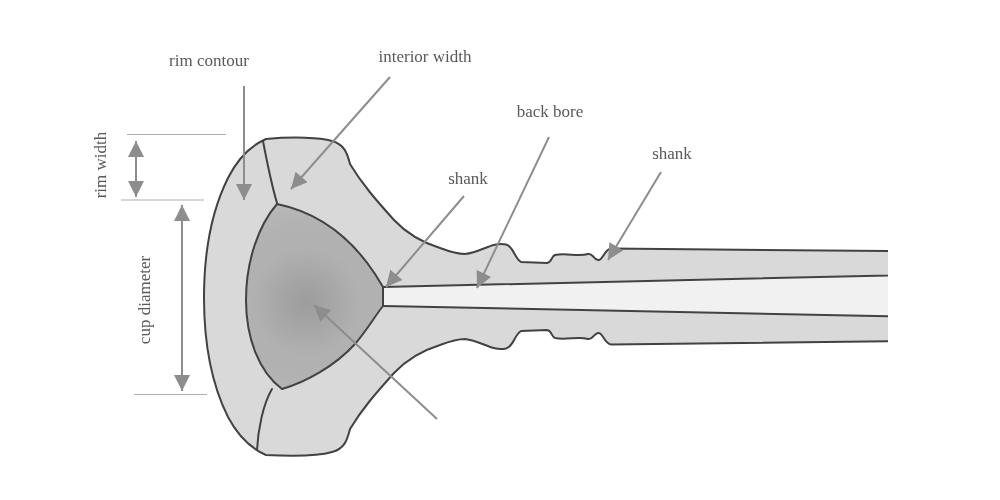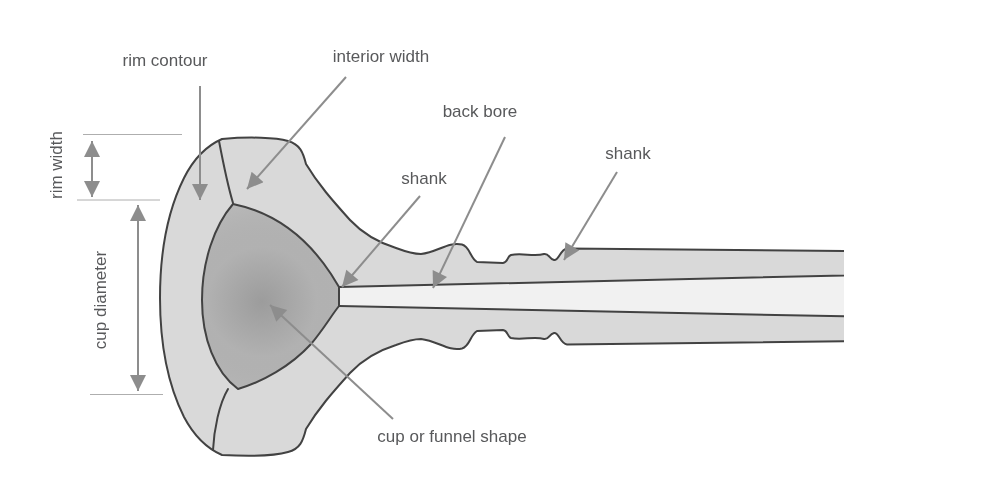--- a/index.html
+++ b/index.html
@@ -12,21 +12,22 @@
     --dimension-line:#aeaeae;
     --label-text:#58595b;
     --page-bg:#ffffff;
   }
   html,body{margin:0;padding:0;background:var(--page-bg);}
   .canvas{
     position:relative;
     width:844px;height:500px;
     background:var(--page-bg);
     overflow:hidden;
-    font-family:Liberation Sans, sans-serif;
+    font-family:Liberation Serif, serif;
+    margin-left:44px;
   }
   .canvas svg{position:absolute;left:0;top:0;}
   .shape-body{fill:var(--body-fill);stroke:var(--outline);stroke-width:2;stroke-linejoin:round;}
   .shape-cup{fill:url(#cupGrad);stroke:var(--outline);stroke-width:2;stroke-linejoin:round;}
   .shape-bore{fill:var(--bore-fill);stroke:none;}
   .bore-edge{fill:none;stroke:var(--outline);stroke-width:2;stroke-linecap:round;}
   .seam{fill:none;stroke:var(--outline);stroke-width:2;stroke-linecap:round;}
   .leader{fill:none;stroke:var(--arrow);stroke-width:2;stroke-linecap:butt;}
   .dim{fill:none;stroke:var(--arrow);stroke-width:2;}
   .tick{fill:none;stroke:var(--dimension-line);stroke-width:1;}
@@ -125,25 +126,24 @@
     <path class="leader" marker-end="url(#ah)" d="M 505,137 L 433,288"></path>
     <path class="leader" marker-end="url(#ah)" d="M 617,172 L 564,260"></path>
     <path class="leader" marker-end="url(#ah)" d="M 420,196 L 342,287"></path>
     <path class="leader" marker-end="url(#ah)" d="M 393,419 L 270,305"></path>
   </svg>
 
   <div class="lbl" style="left:165px;top:61px">rim contour</div>
 
   <div class="lbl" style="left:381px;top:57px">interior width</div>
 
-  <div class="lbl" style="left:480px;top:112px">back bore</div>
+  <div class="lbl" style="left:506px;top:112px">back bore</div>
 
   <div class="lbl" style="left:628px;top:154px">shank</div>
 
   <div class="lbl" style="left:424px;top:179px">shank</div>
 
-  <div class="lbl" style="left:452px;top:437px">cup or funnel shape</div>
 
   <div class="lbl vert" style="left:57px;top:165px">rim width</div>
 
   <div class="lbl vert" style="left:101px;top:300px">cup diameter</div>
 
 </div>
 
 </body></html>

